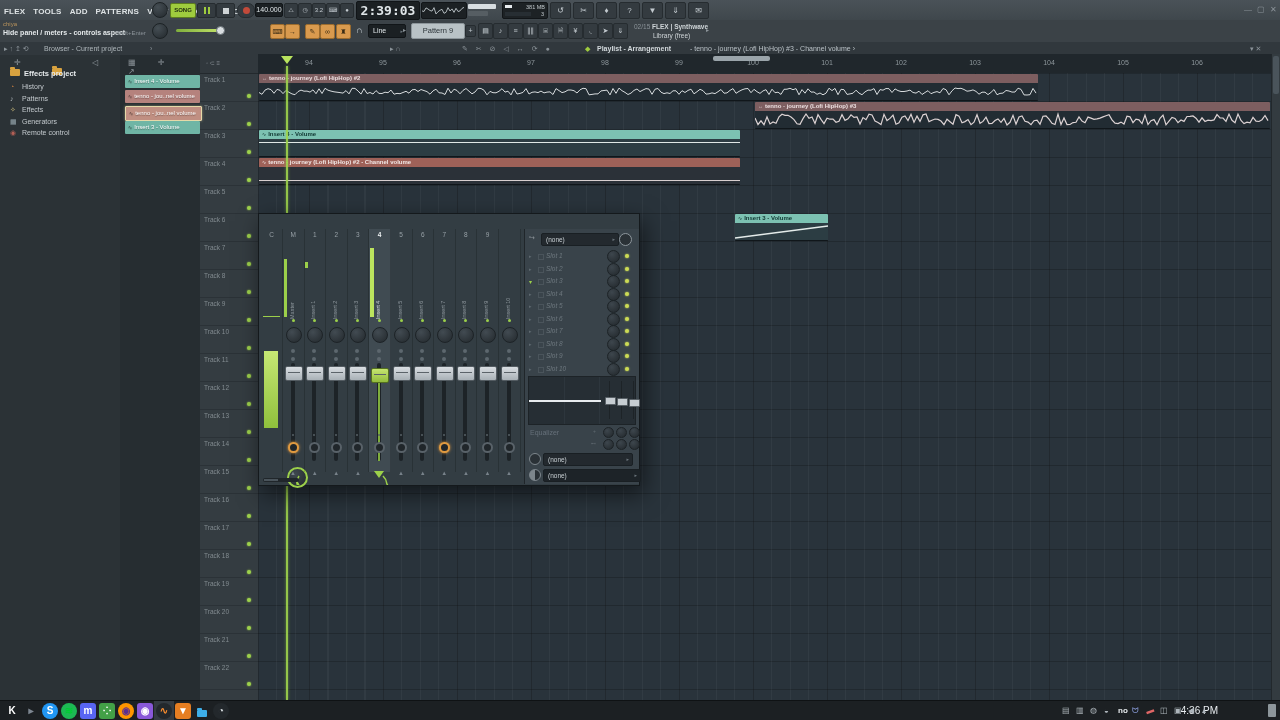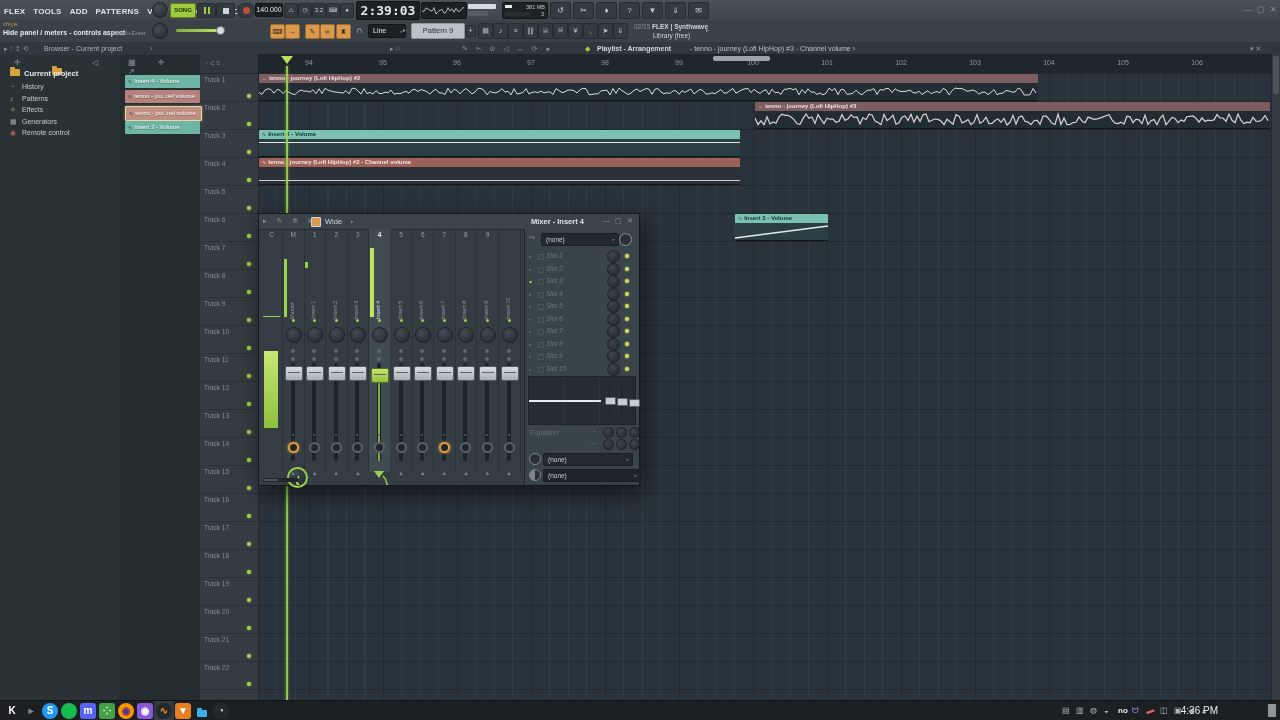--- a/index.html
+++ b/index.html
@@ -178,21 +178,21 @@
     <span class="abs" style="left:585px;top:3px;font-size:7px;color:#9fcc3e;">◆</span>
     <span class="abs" style="left:597px;top:3px;font-size:7px;color:#d2d8db;font-weight:bold;">Playlist - Arrangement</span>
     <span class="abs" style="left:690px;top:3px;font-size:7px;color:#b9c1c6;white-space:nowrap;">- <span>tenno - journey (Lofi HipHop) #3 - Channel volume</span> ›</span>
     <span class="abs dimtxt" style="left:1250px;top:3px;font-size:7px;">▾ ✕</span>
   </div>
 
   <div class="abs" id="browser">
     <span class="abs dimtxt" style="left:14px;top:3px;font-size:8px;">✛</span>
     <span class="abs" style="left:52px;top:6px;"><span class="folder-ico"></span></span>
     <span class="abs dimtxt" style="left:92px;top:3px;font-size:8px;">◁</span>
-    <div class="treeitem" style="top:14px;font-weight:bold;color:#e6eaec;font-size:7.5px;"><span class="folder-ico" style="margin-right:4px;"></span><span>Current project</span></div>
+    <div class="treeitem" style="top:14px;font-weight:bold;color:#e6eaec;font-size:7.5px;"><span class="folder-ico" style="margin-right:4px;"></span><span>Effects project</span></div>
     <div id="browseritems"></div>
   <div class="treeitem" style="top: 28px;"><span class="treeico" style="color: rgb(185, 118, 63);">◔</span><span>History</span></div>
       <div class="treeitem" style="top: 39.5px;"><span class="treeico" style="color: rgb(168, 176, 181);">♪</span><span>Patterns</span></div>
       <div class="treeitem" style="top: 51px;"><span class="treeico" style="color: rgb(201, 185, 122);">✧</span><span>Effects</span></div>
       <div class="treeitem" style="top: 62.5px;"><span class="treeico" style="color: rgb(147, 163, 171);">▦</span><span>Generators</span></div>
       <div class="treeitem" style="top: 74px;"><span class="treeico" style="color: rgb(179, 95, 85);">◉</span><span>Remote control</span></div>
     </div>
 
   <div class="abs" id="palette">
     <span class="abs dimtxt" style="left:8px;top:3px;font-size:8px;letter-spacing:10px;">▦ ✛ ↗</span>
@@ -350,30 +350,20 @@
       </div>
     <div class="playhead" style="left:28px;top:12px;height:147px;"></div>
     <div class="playhead" style="left:28px;top:430px;height:216px;"></div>
   </div>
 
   <div class="abs" id="vscroll">
     <div style="position:absolute;left:1px;top:2px;width:6px;height:38px;background:#4a545b;border-radius:2px;"></div>
   </div>
 
   <div class="abs" id="mixer">
-    <div id="mixtop">
-      <span class="abs dimtxt" style="left:4px;top:3px;font-size:7px;letter-spacing:4px;">▸ ✎ ⟰ ⋈</span>
-      <span class="abs" style="left:52px;top:3px;width:8px;height:8px;border:1px solid #cfd4d7;background:#d99a4e;border-radius:1px;"></span>
-      <span class="abs" style="left:66px;top:3px;font-size:7.5px;color:#ccd2d5;">Wide</span>
-      <span class="abs dimtxt" style="left:92px;top:4px;font-size:5px;">▸</span>
-      <span class="abs" style="left:272px;top:3px;font-size:7.5px;font-weight:bold;color:#dfe4e6;">Mixer - Insert 4</span>
-      <span class="abs dimtxt" style="left:344px;top:3px;font-size:7px;">—</span>
-      <span class="abs dimtxt" style="left:356px;top:3px;font-size:7px;">▢</span>
-      <span class="abs dimtxt" style="left:368px;top:3px;font-size:7px;">✕</span>
-    </div>
     <div id="striparea">
         <div class="strip" style="left: 0px;">
           <div class="stripnum">C</div>
           <span style="position: absolute; left: 2px; top: 87px; width: 17px; height: 1px; background: rgb(156, 208, 74);"></span>
           <span style="position: absolute; left: 3px; top: 122px; width: 14px; height: 77px; background: linear-gradient(rgb(199, 232, 116), rgb(143, 192, 60));"></span>
           <span style="position: absolute; left: 26px; top: 238px; width: 17px; height: 17px; border-radius: 50%; background: radial-gradient(circle at 35% 30%, rgb(63, 72, 79), rgb(34, 40, 44)); border: 2px solid rgb(156, 208, 74);"></span>
         </div>
         <div class="strip" style="left: 21.6px;">
           <div class="stripnum">M</div>
           <div class="vlabel">Master</div>

